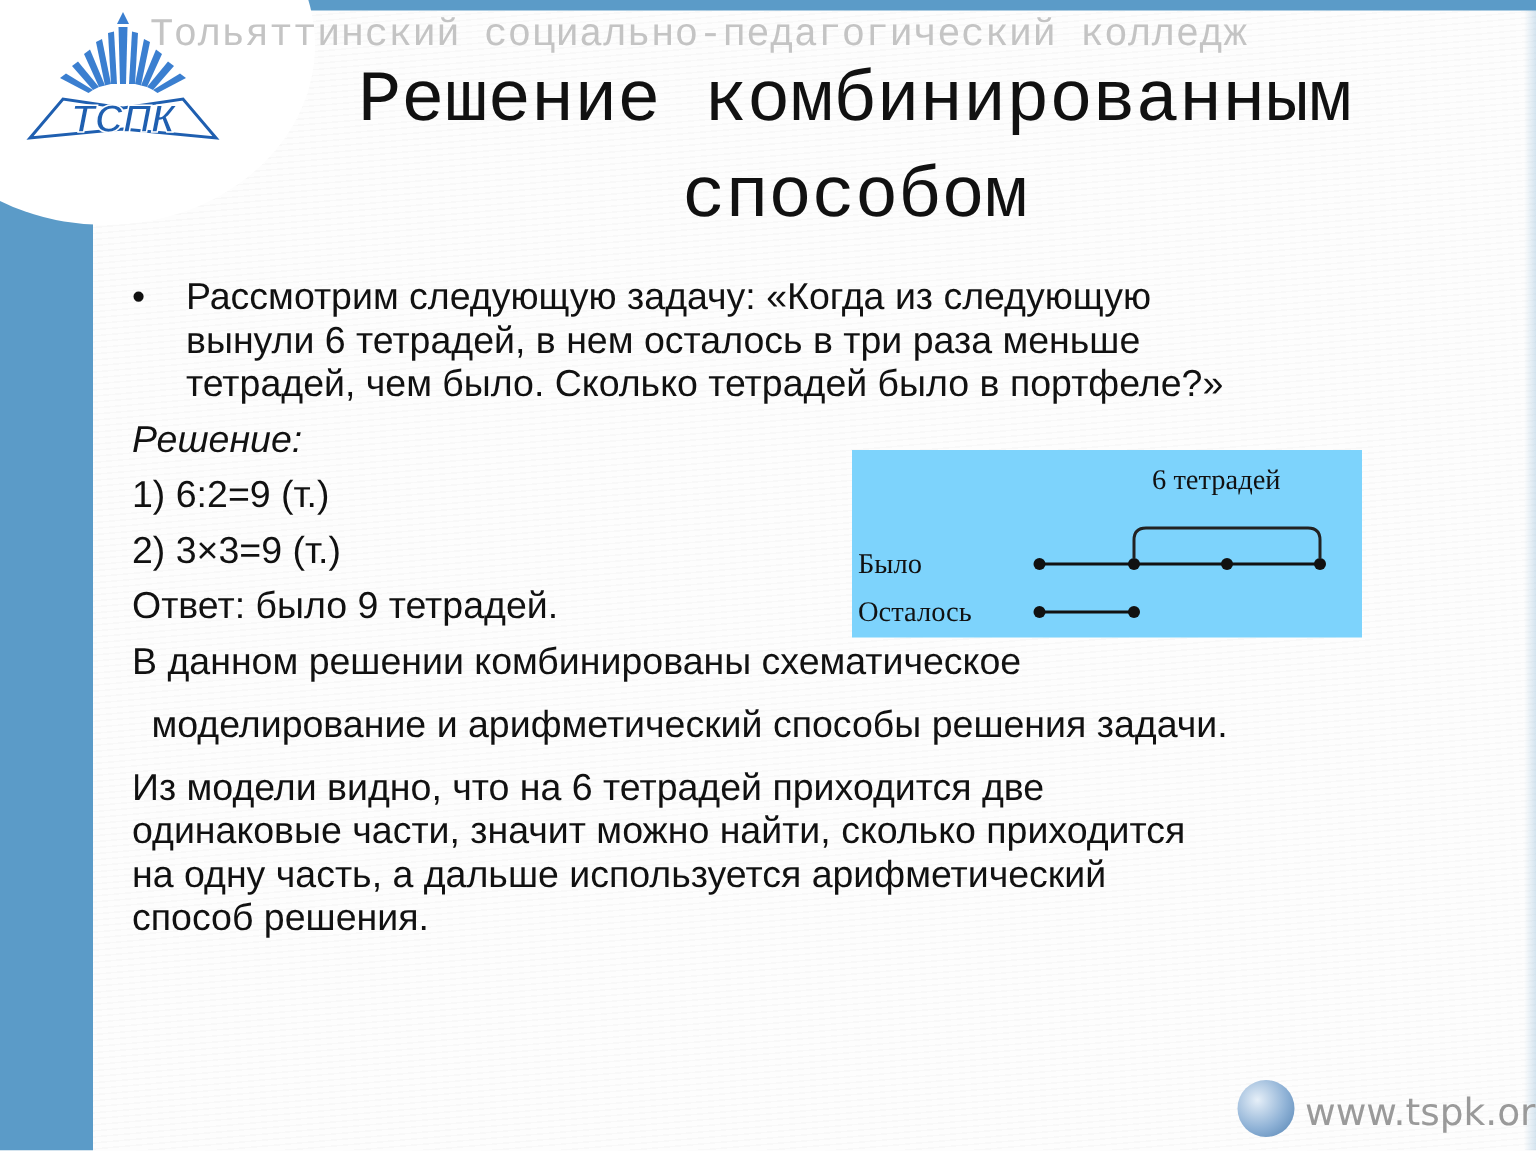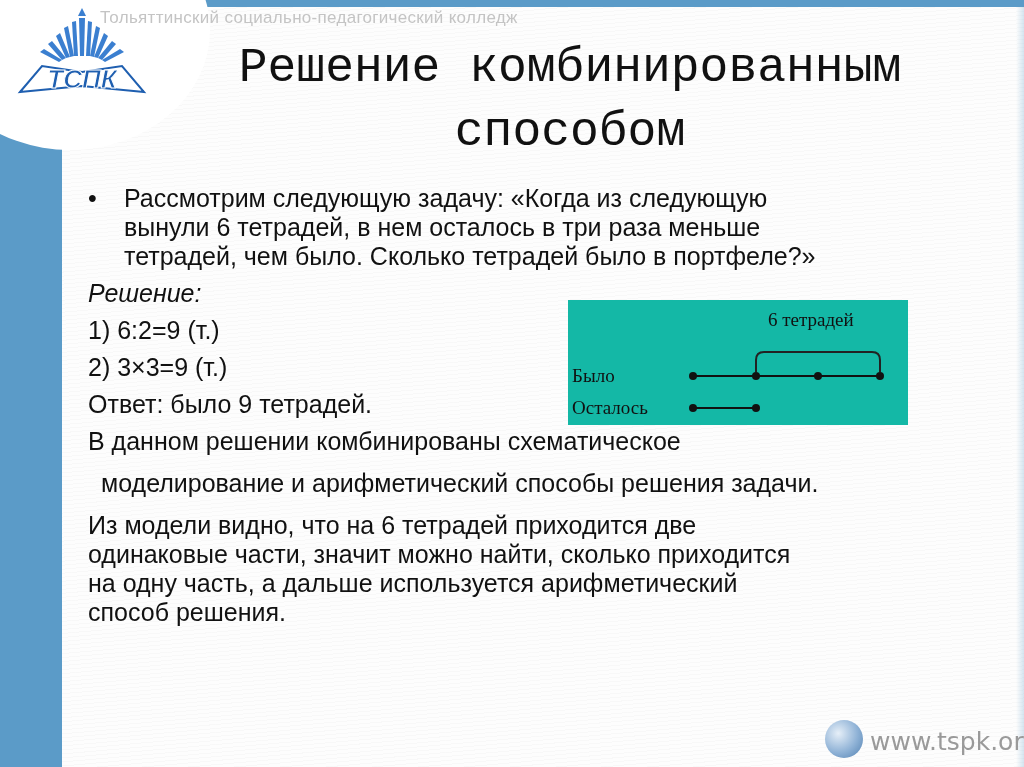--- a/index.html
+++ b/index.html
@@ -28,41 +28,41 @@
   }
   .logo-circle {
     position: absolute; left: -70px; top: -90px; width: 280px; height: 240px;
     border-radius: 50%; background: #ffffff;
   }
   .logo {
     position: absolute; left: 12px; top: 6px; width: 140px; height: 90px;
   }
   .college-name {
     position: absolute; left: 100px; top: 8px;
-    font-size: 17px; color: #c4c4c4; letter-spacing: 0.3px;
-    font-family: Liberation Sans, sans-serif;
+    font-size: 26px; color: #c4c4c4; letter-spacing: 0.3px;
+    font-family: Liberation Mono, monospace;
   }
   .title {
     position: absolute; left: 190px; top: 36px; width: 760px;
     text-align: center;
     font-family: Liberation Mono, monospace;
     font-size: 48px; line-height: 64px; color: #111;
   }
   .content {
     position: absolute; left: 88px; top: 184px; width: 880px;
     font-size: 25px; line-height: 29px;
   }
   .bullet-row { display: flex; }
   .bullet-dot { width: 36px; flex: none; }
   .para { margin: 0; }
   .line { display: block; margin-bottom: 8px; }
   .italic { font-style: italic; }
   .diagram {
     position: absolute; left: 568px; top: 300px; width: 340px; height: 125px;
-    background: #14b8a6;
+    background: #7dd3fc;
   }
   .diagram svg text { font-family: "Liberation Serif", serif; }
   .footer-globe {
     position: absolute; left: 825px; top: 720px; width: 38px; height: 38px;
     border-radius: 50%;
     background: radial-gradient(circle at 35% 35%, #e6eff8 0%, #8fb2d6 55%, #4f7fb0 100%);
   }
   .footer-url {
     position: absolute; left: 870px; top: 727px;
     font-size: 25px; color: #9a9a9a;

